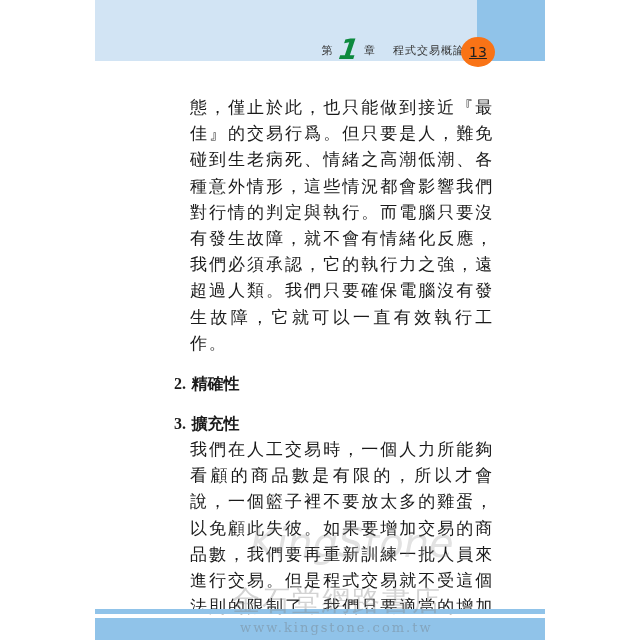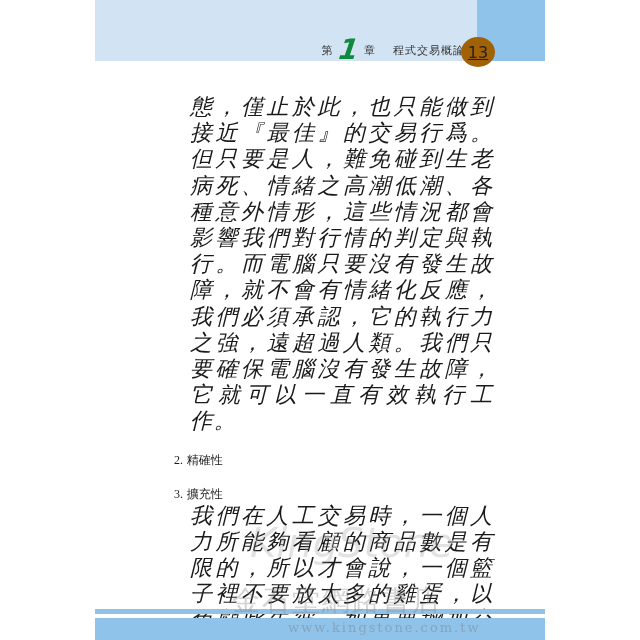--- a/index.html
+++ b/index.html
@@ -28,57 +28,57 @@
     }
     .chapter-num {
       font-family: "DejaVu Sans", "Liberation Sans", sans-serif;
       font-weight: bold; font-style: italic;
       font-size: 28px; color: #0d8a3e; line-height: 24px;
       transform: skewX(-8deg);
     }
     .chapter-title { margin-left: 12px; letter-spacing: 1px; }
     .page-number {
       position: absolute; left: 461px; top: 37px; width: 34px; height: 30px;
-      border-radius: 50%; background: #a16207;
+      border-radius: 50%; background: #f97316;
       display: flex; align-items: center; justify-content: center;
       font-family: "DejaVu Sans", "Liberation Sans", sans-serif;
-      font-size: 16px; color: #222; text-decoration: underline;
+      font-size: 14px; color: #222; text-decoration: underline;
     }
 
     
     .content {
       position: absolute; left: 174px; top: 94px; width: 320px;
     }
     .para {
-      margin: 0 0 0 16px; font-size: 22px; line-height: 26.2px;
-      letter-spacing: 1.7px; text-align: justify; width: 304px; font-style: italic;
+      margin: 0 0 0 16px; font-size: 17px; line-height: 26.2px;
+      letter-spacing: 1.7px; text-align: justify; width: 304px;
     }
     .section-heading {
-      margin: 16px 0 0 0; font-size: 12px; line-height: 18px;
-      font-weight: normal;
+      margin: 16px 0 0 0; font-size: 16px; line-height: 24px;
+      font-weight: bold;
     }
     .section-heading .num { font-family: "Liberation Serif", serif; }
 
     
     .wm {
       position: absolute; color: rgba(120,120,120,0.35);
       pointer-events: none; white-space: nowrap;
     }
     .wm-latin {
       left: 250px; top: 520px; font-size: 40px;
       font-family: "DejaVu Sans", sans-serif; font-style: italic;
       color: rgba(150,150,150,0.28);
     }
     .wm-cjk {
       left: 232px; top: 582px; font-size: 28px; letter-spacing: 2px;
       font-family: Liberation Mono, monospace; color: rgba(130,130,130,0.35);
     }
     .wm-url {
       left: 240px; top: 620px; font-size: 13px; letter-spacing: 2px;
-      font-family: "DejaVu Serif", serif; color: rgba(110,110,110,0.35); margin-left: 48px;
+      font-family: "DejaVu Serif", serif; color: rgba(110,110,110,0.35);
     }
 
     
     .footer-thin {
       position: absolute; left: 95px; top: 609px; width: 450px; height: 5px;
       background: #90c3e9;
     }
     .footer-thick {
       position: absolute; left: 95px; top: 618px; width: 450px; height: 22px;
       background: #90c3e9;

